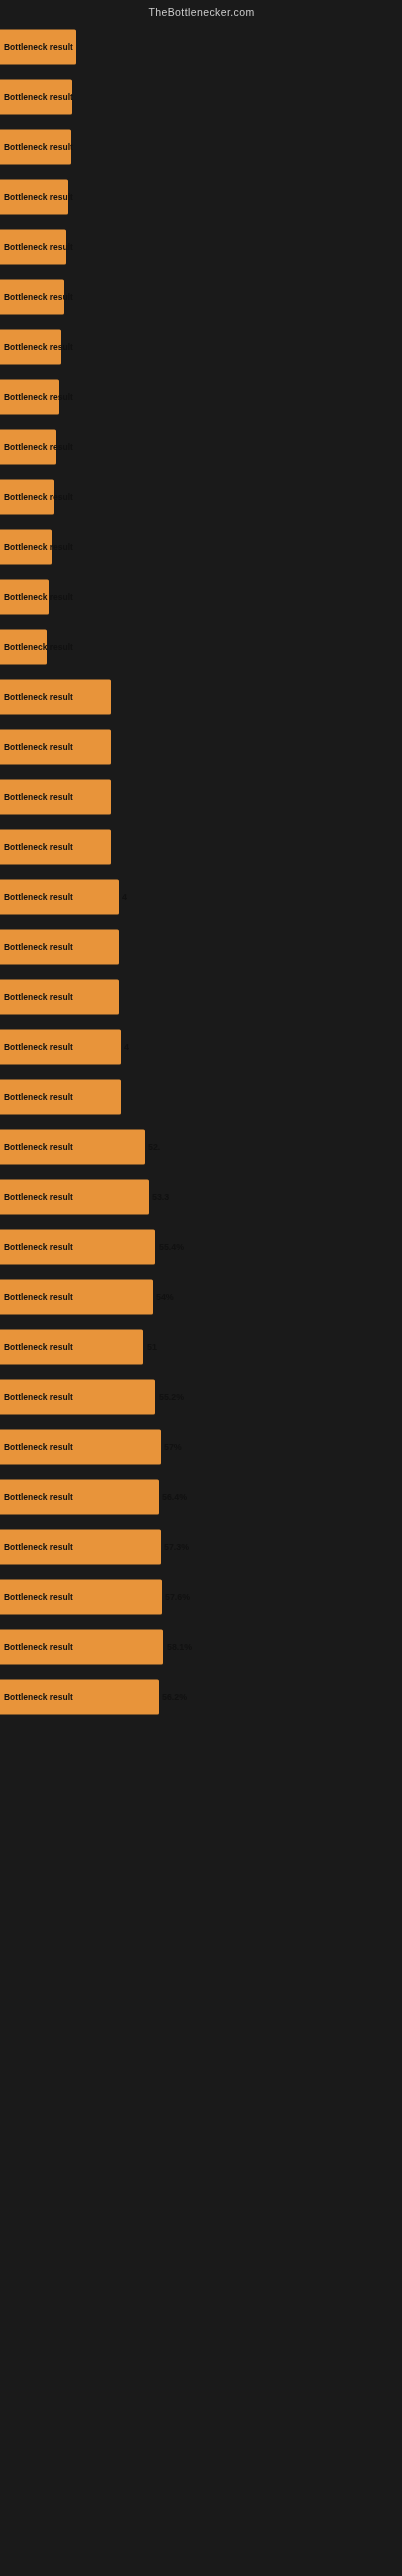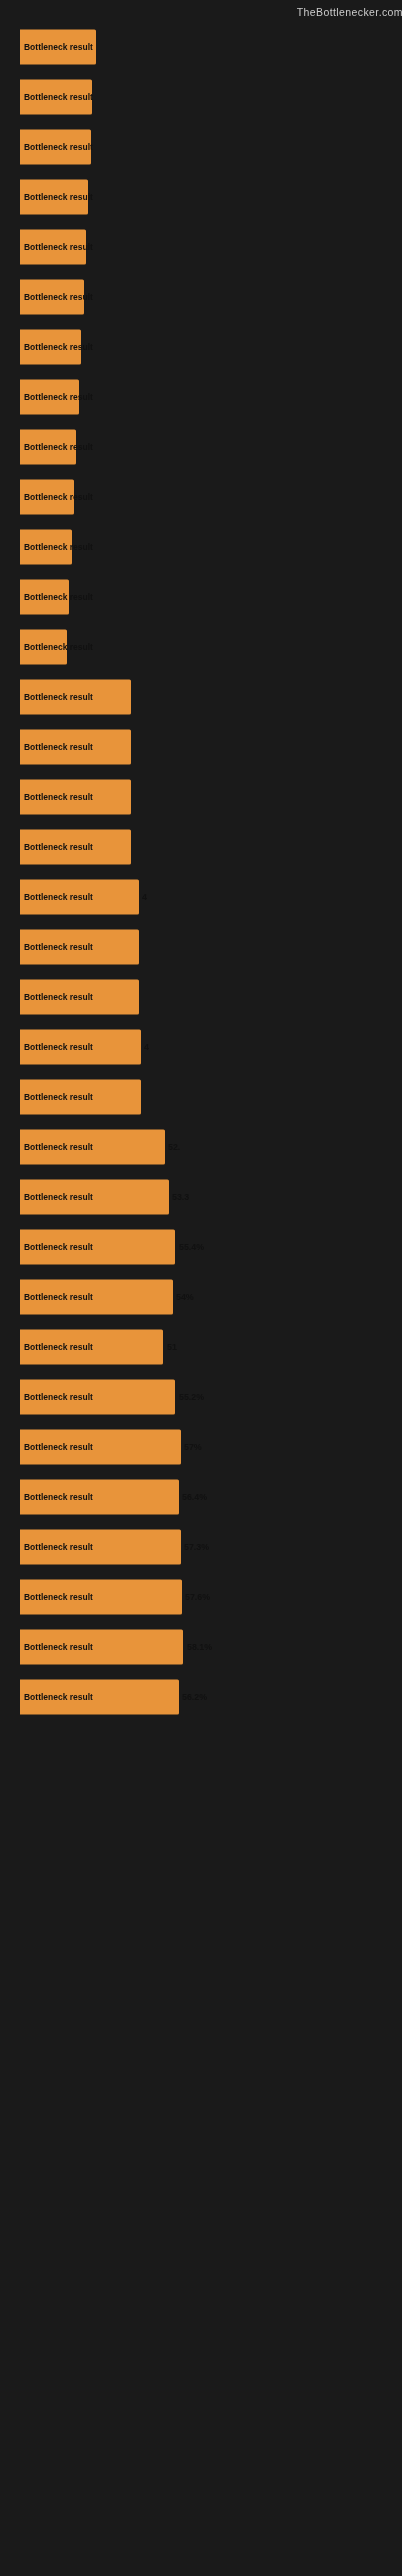--- a/index.html
+++ b/index.html
@@ -3,31 +3,30 @@
   <meta charset="utf-8">
   <style>
     * { margin: 0; padding: 0; box-sizing: border-box; }
     body {
       width: 403px;
       background: #1a1a1a;
       font-family: Arial, sans-serif;
       position: relative;
     }
     .header {
-      text-align: right;
+      text-align: center;
       padding: 6.4px 0 3.2px 0;
       color: #ccc;
       font-size: 10.5px;
       letter-spacing: 0.4px;
     }
     .chart-area {
       width: 323px;
       position: relative;
       padding: 0;
-      margin-left: 20px;
     }
     .bar-row {
       display: flex;
       align-items: center;
       height: 50px;
       padding: 4.8px 0;
       position: relative;
     }
     .bar-label {
       position: absolute;

